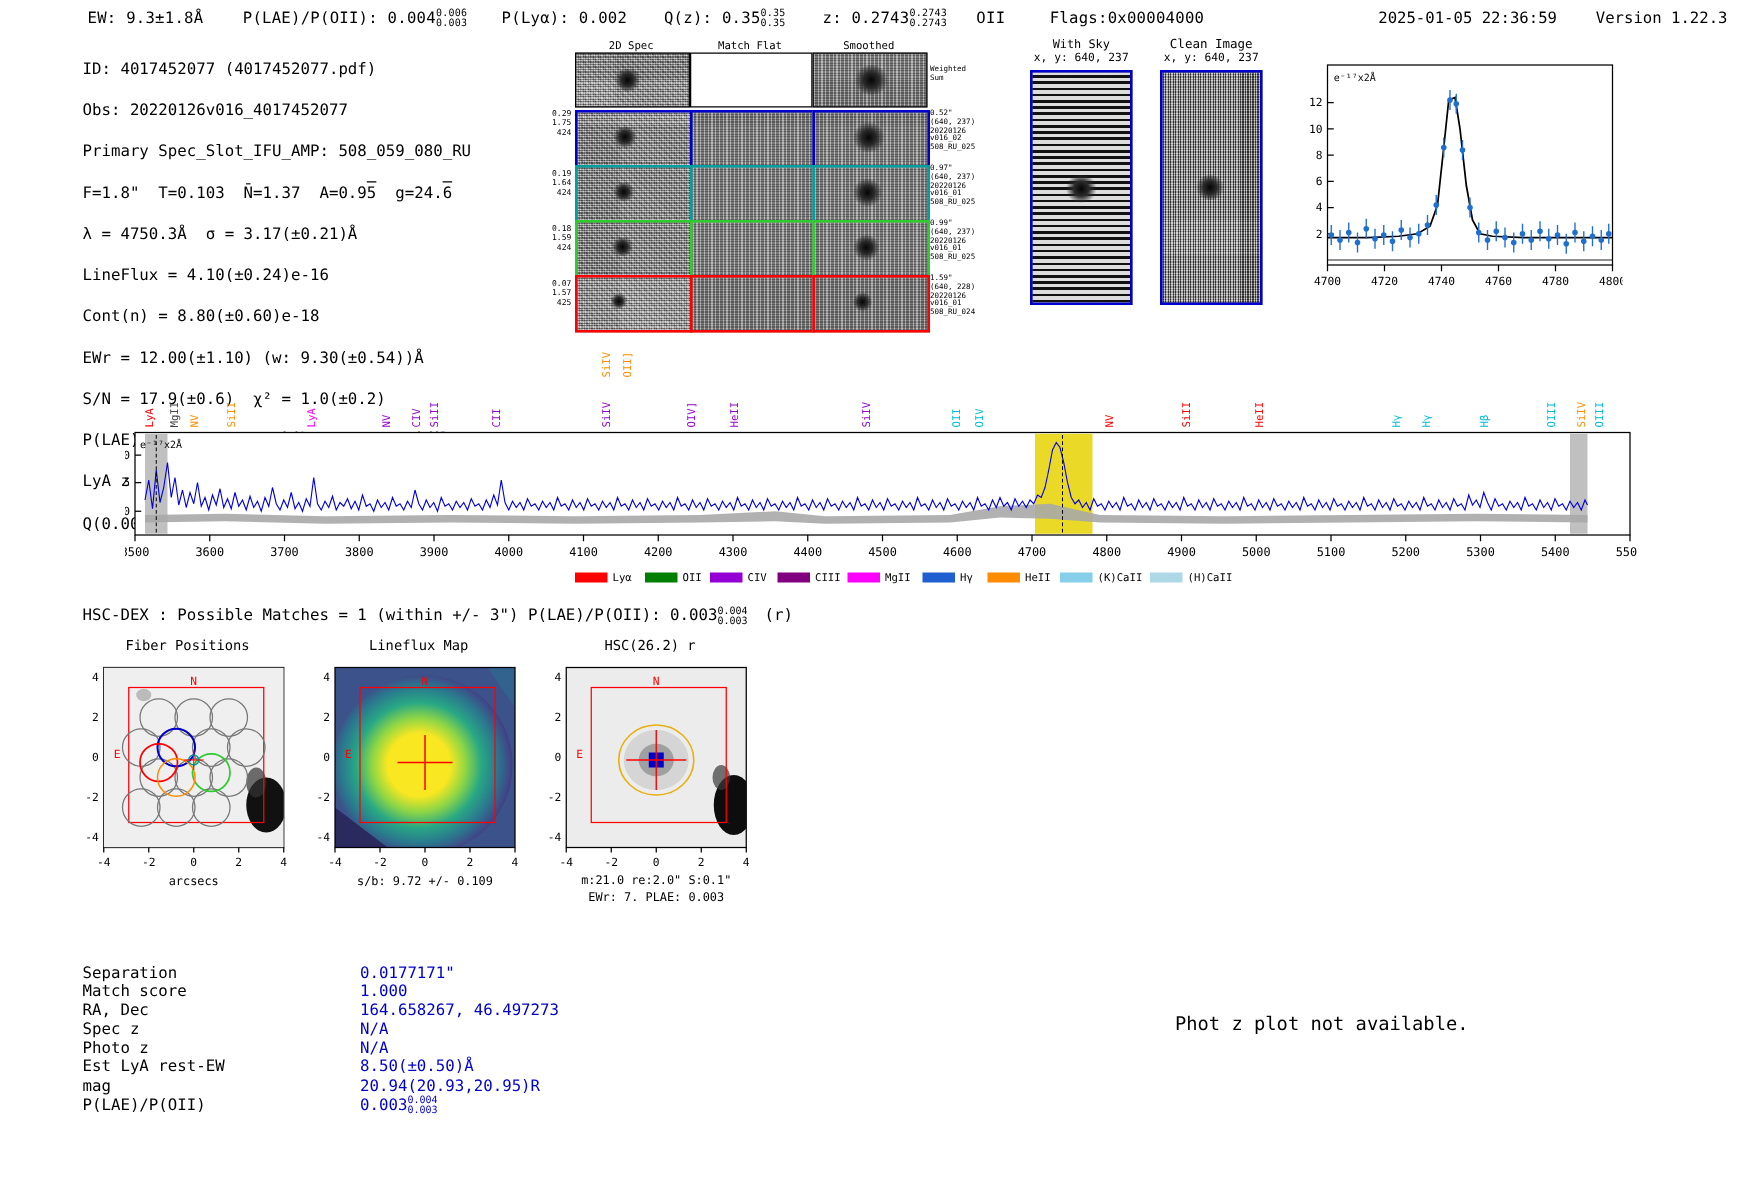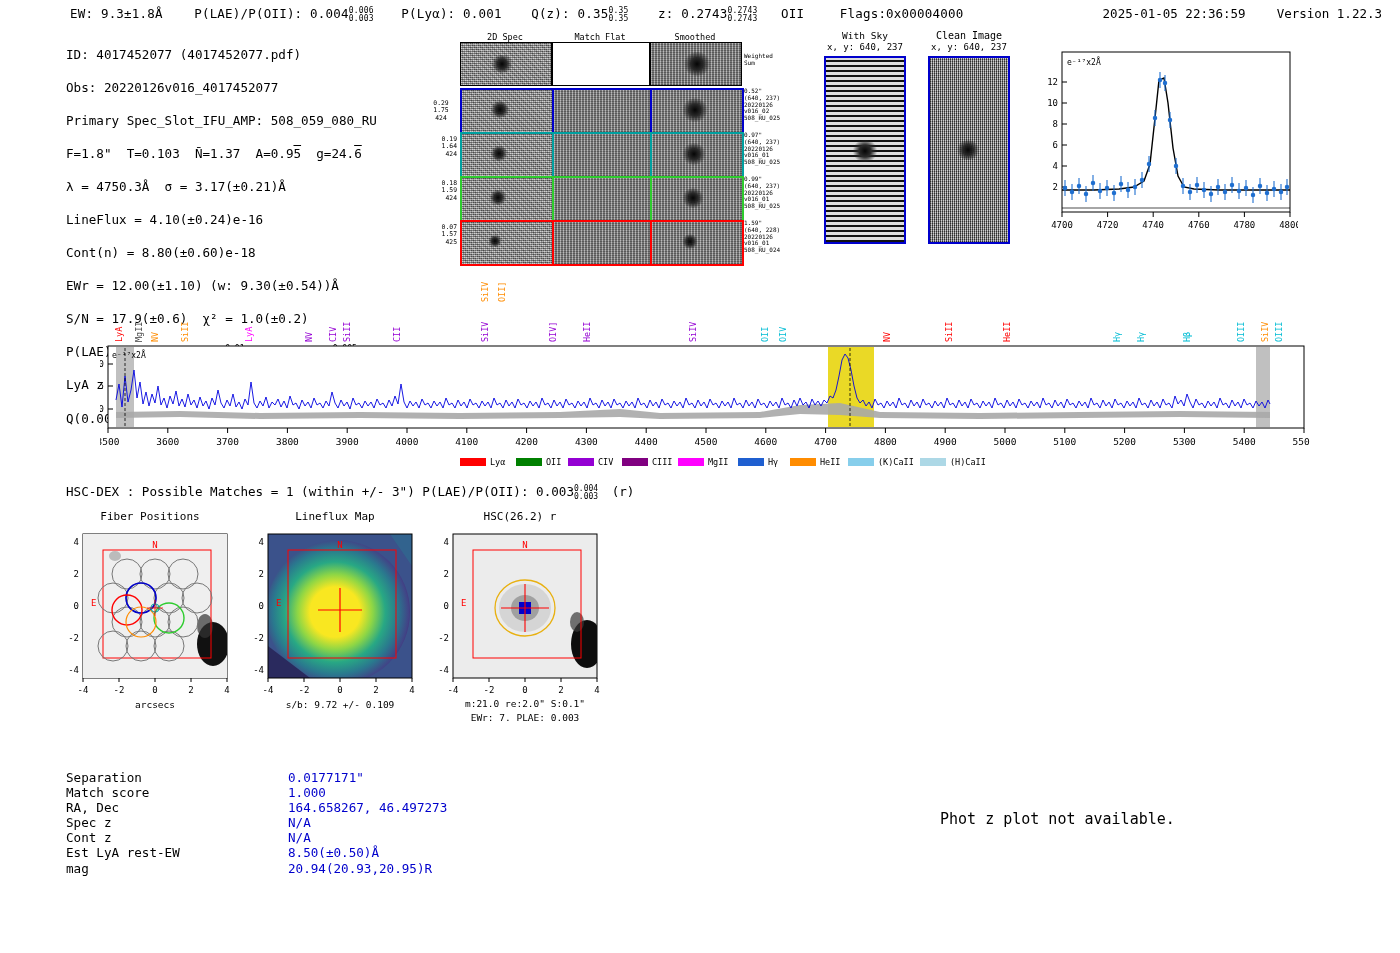--- a/index.html
+++ b/index.html
@@ -71,21 +71,21 @@
   svg{display:block;}
 </style>
 </head>
 <body>
 
 <div class="abs mono" id="topline">
   <span>EW: 9.3±1.8Å</span>
   <span style="display:inline-block;width:16px"></span>
   <span>P(LAE)/P(OII): 0.004</span><span class="supsub"><span>0.006</span><br><span>0.003</span></span>
   <span style="display:inline-block;width:12px"></span>
-  <span>P(Lyα): 0.001</span>
+  <span>P(Lyα): 0.002</span>
   <span style="display:inline-block;width:14px"></span>
   <span>Q(z): 0.35</span><span class="supsub"><span>0.35</span><br><span>0.35</span></span>
   <span style="display:inline-block;width:14px"></span>
   <span>z: 0.2743</span><span class="supsub"><span>0.2743</span><br><span>0.2743</span></span>
   <span style="display:inline-block;width:8px"></span>
   <span>OII</span>
   <span style="display:inline-block;width:20px"></span>
   <span>Flags:0x00004000</span>
 </div>
 <div class="abs mono" id="topdate">
@@ -120,21 +120,21 @@
       <div class="blob" style="left:30px;top:12px;width:22px;height:18px;"></div>
     </div>
     <div class="abs flat" style="left:92px;top:0;width:96px;height:42px;border:1px solid #000;"></div>
     <div class="abs noise2" style="left:190px;top:0;width:90px;height:42px;border:1px solid #000;overflow:hidden;">
       <div class="blob" style="left:32px;top:9px;width:28px;height:24px;"></div>
     </div>
     <div class="abs rowlabelR" style="left:284px;top:11px;">Weighted<br>Sum</div>
   </div>
 
   <div class="abs" style="left:0px;top:56px;">
-    <div class="abs rowlabelL" style="left:-35px;top:12px;width:32px;text-align:center;">0.29
+    <div class="abs rowlabelL" style="left:-35px;top:0;width:32px;">0.29
 1.75
 424</div>
     <div class="abs noise" style="left:0;top:0;width:90px;height:42px;border:2px solid #0000cc;overflow:hidden;">
         <div class="blob" style="left:28px;top:11px;width:20px;height:17px;"></div>
       </div>
     <div class="abs noise2" style="left:92px;top:0;width:96px;height:42px;border:2px solid #0000cc;"></div>
     <div class="abs noise2" style="left:190px;top:0;width:90px;height:42px;border:2px solid #0000cc;overflow:hidden;">
         <div class="blob" style="left:30px;top:8px;width:26px;height:24px;"></div>
       </div>
     <div class="abs rowlabelR" style="left:284px;top:0px;">0.52"
@@ -717,18 +717,19 @@
     <text x="100" y="181" font-family="DejaVu Sans Mono, monospace" font-size="9.5" fill="#000" text-anchor="middle">m:21.0 re:2.0" S:0.1"</text>
     <text x="100" y="195" font-family="DejaVu Sans Mono, monospace" font-size="9.5" fill="#000" text-anchor="middle">EWr: 7. PLAE: 0.003</text>
   </svg>
 </div>
 
 <div class="abs mono" id="bottomtbl">
   <div><span class="k">Separation</span><span class="v">0.0177171"</span></div>
   <div><span class="k">Match score</span><span class="v">1.000</span></div>
   <div><span class="k">RA, Dec</span><span class="v">164.658267, 46.497273</span></div>
   <div><span class="k">Spec z</span><span class="v">N/A</span></div>
-  <div><span class="k">Cont z</span><span class="v">N/A</span></div>
+  <div><span class="k">Photo z</span><span class="v">N/A</span></div>
   <div><span class="k">Est LyA rest-EW</span><span class="v">8.50(±0.50)Å</span></div>
   <div><span class="k">mag</span><span class="v">20.94(20.93,20.95)R</span></div>
+  <div><span class="k">P(LAE)/P(OII)</span><span class="v"><span>0.003</span><span class="supsub" style="color:#0000cc"><span>0.004</span><br><span>0.003</span></span></span></div>
 </div>
 
 <div class="abs mono" id="photoznote">Phot z plot not available.</div>
 
 </body></html>

